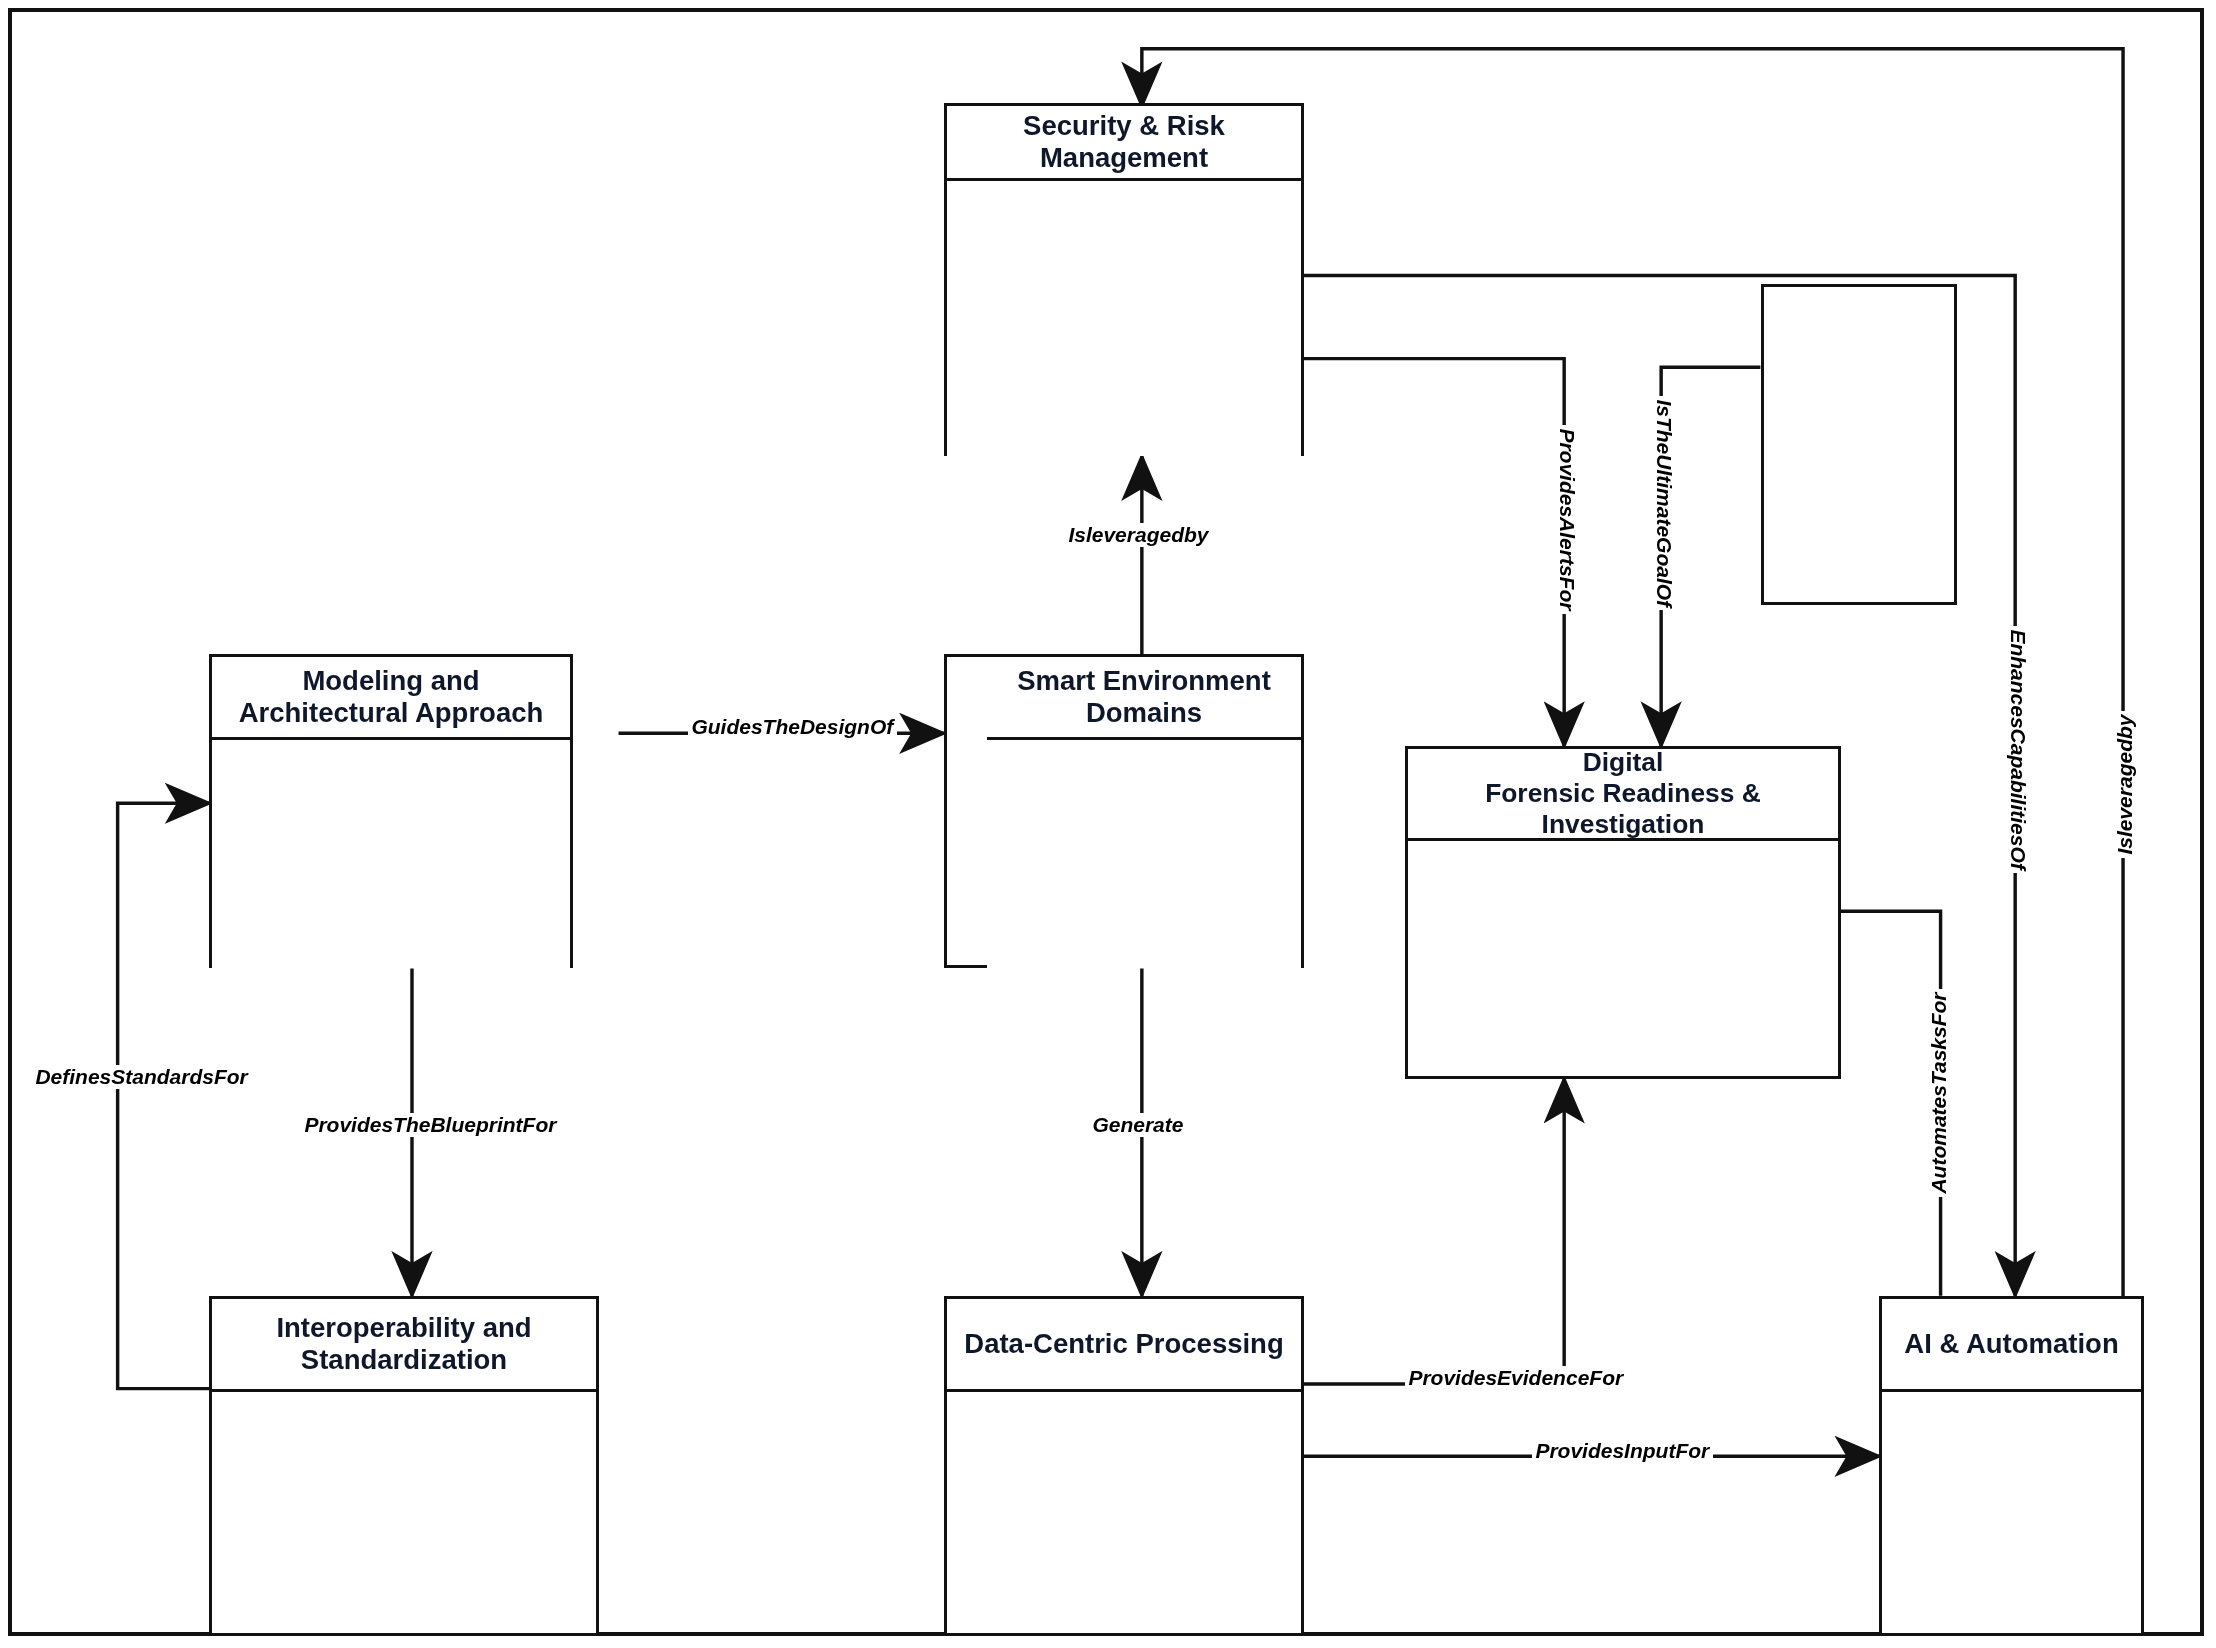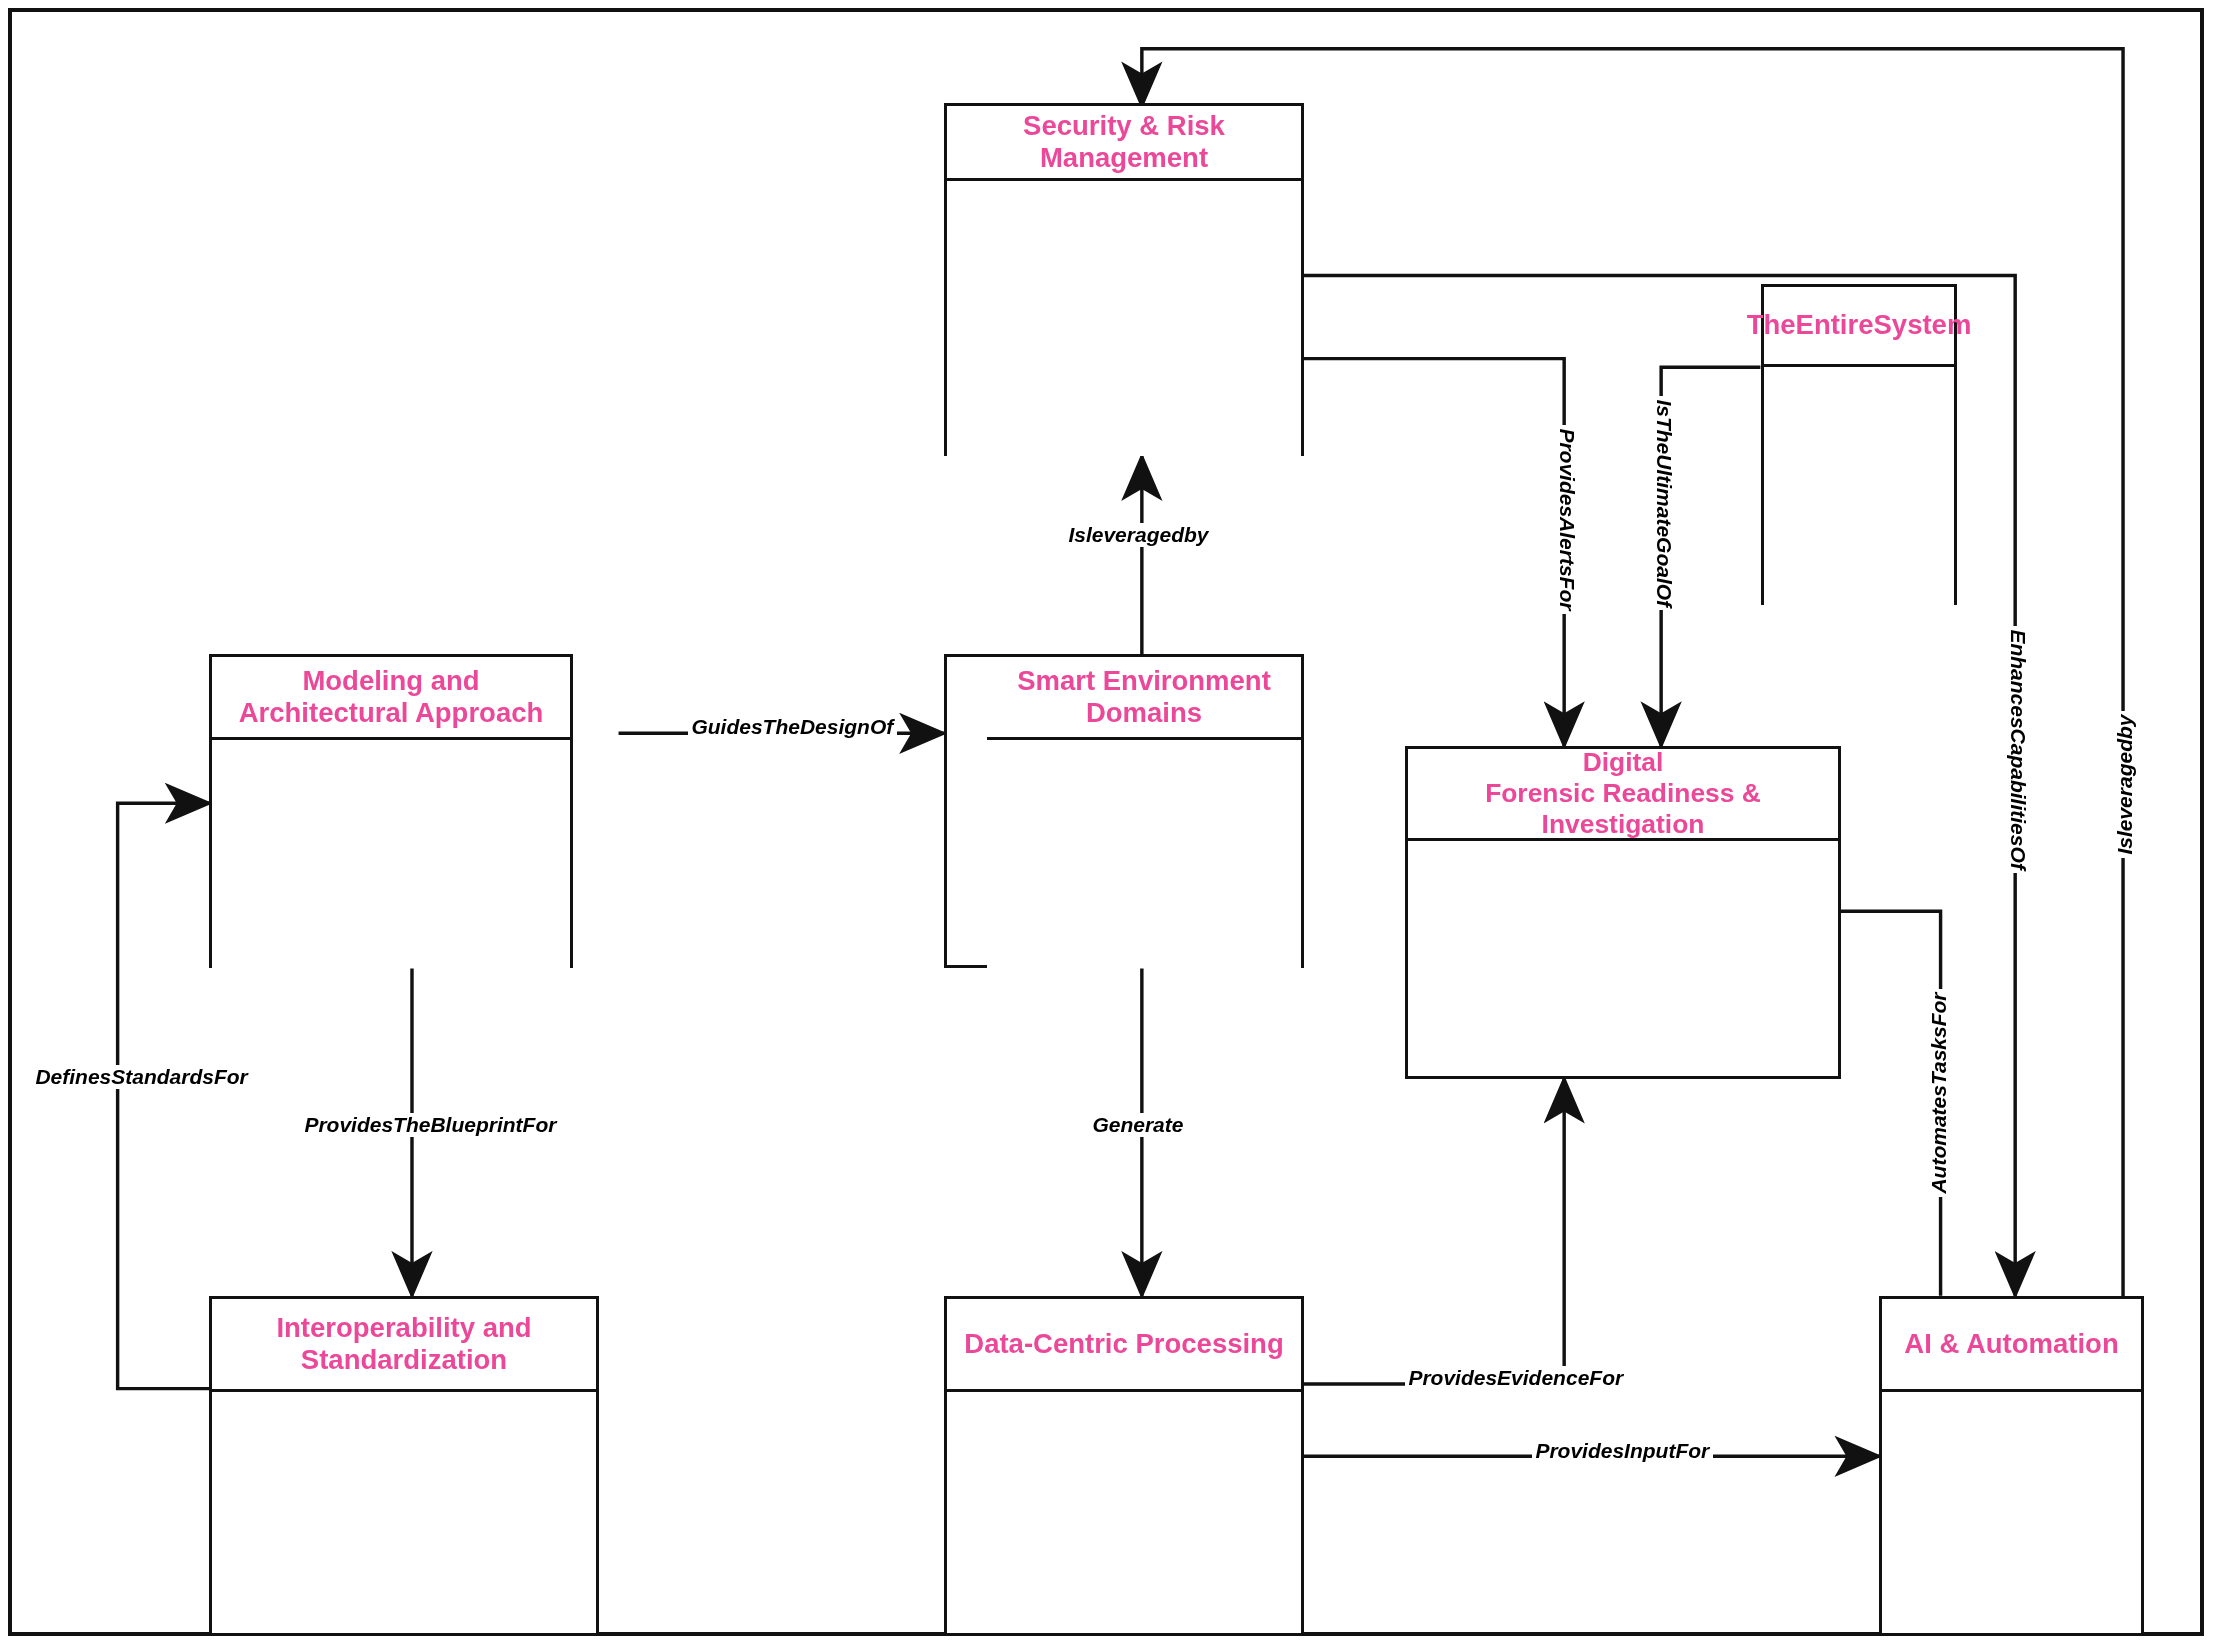--- a/index.html
+++ b/index.html
@@ -43,21 +43,21 @@
   }
   .uml-title {
     box-sizing: border-box;
     width: 100%;
     border-bottom: 3.4px solid #111111;
     display: flex;
     align-items: center;
     justify-content: center;
     text-align: center;
     font-weight: bold;
-    color: #ec4899;
+    color: #0f172a;
     line-height: 1.18;
     padding: 0 5.7px;
     background: #ffffff;
   }
   .uml-body {
     width: 100%;
     background: #ffffff;
   }
   .edge-label {
     position: absolute;
@@ -112,21 +112,20 @@
       <path d="M2268,2538 L3275,2538" marker-end="url(#arw)"></path>
     </g>
   </svg>
 
   <div class="uml-box" style="left:944px; top:103px; width:360px; height:353px;">
     <div class="uml-title" style="height:75px; font-size:27.5px;">Security &amp; Risk Management</div>
     <div class="uml-body" style="height:275px;"></div>
   </div>
 
   <div class="uml-box" style="left:1761px; top:284px; width:196px; height:321px;">
-    <div class="uml-title" style="height:80px; font-size:27.5px;">TheEntireSystem</div>
     <div class="uml-body" style="height:238px;"></div>
   </div>
 
   <div class="uml-box" style="left:209px; top:654px; width:364px; height:314px;">
     <div class="uml-title" style="height:83px; font-size:27.5px;">Modeling and Architectural Approach</div>
     <div class="uml-body" style="height:228px;"></div>
   </div>
 
   <div class="uml-box" style="left:944px; top:654px; width:360px; height:314px;padding-left:40px;">
     <div class="uml-title" style="height:83px; font-size:27.5px;">Smart Environment Domains</div>

